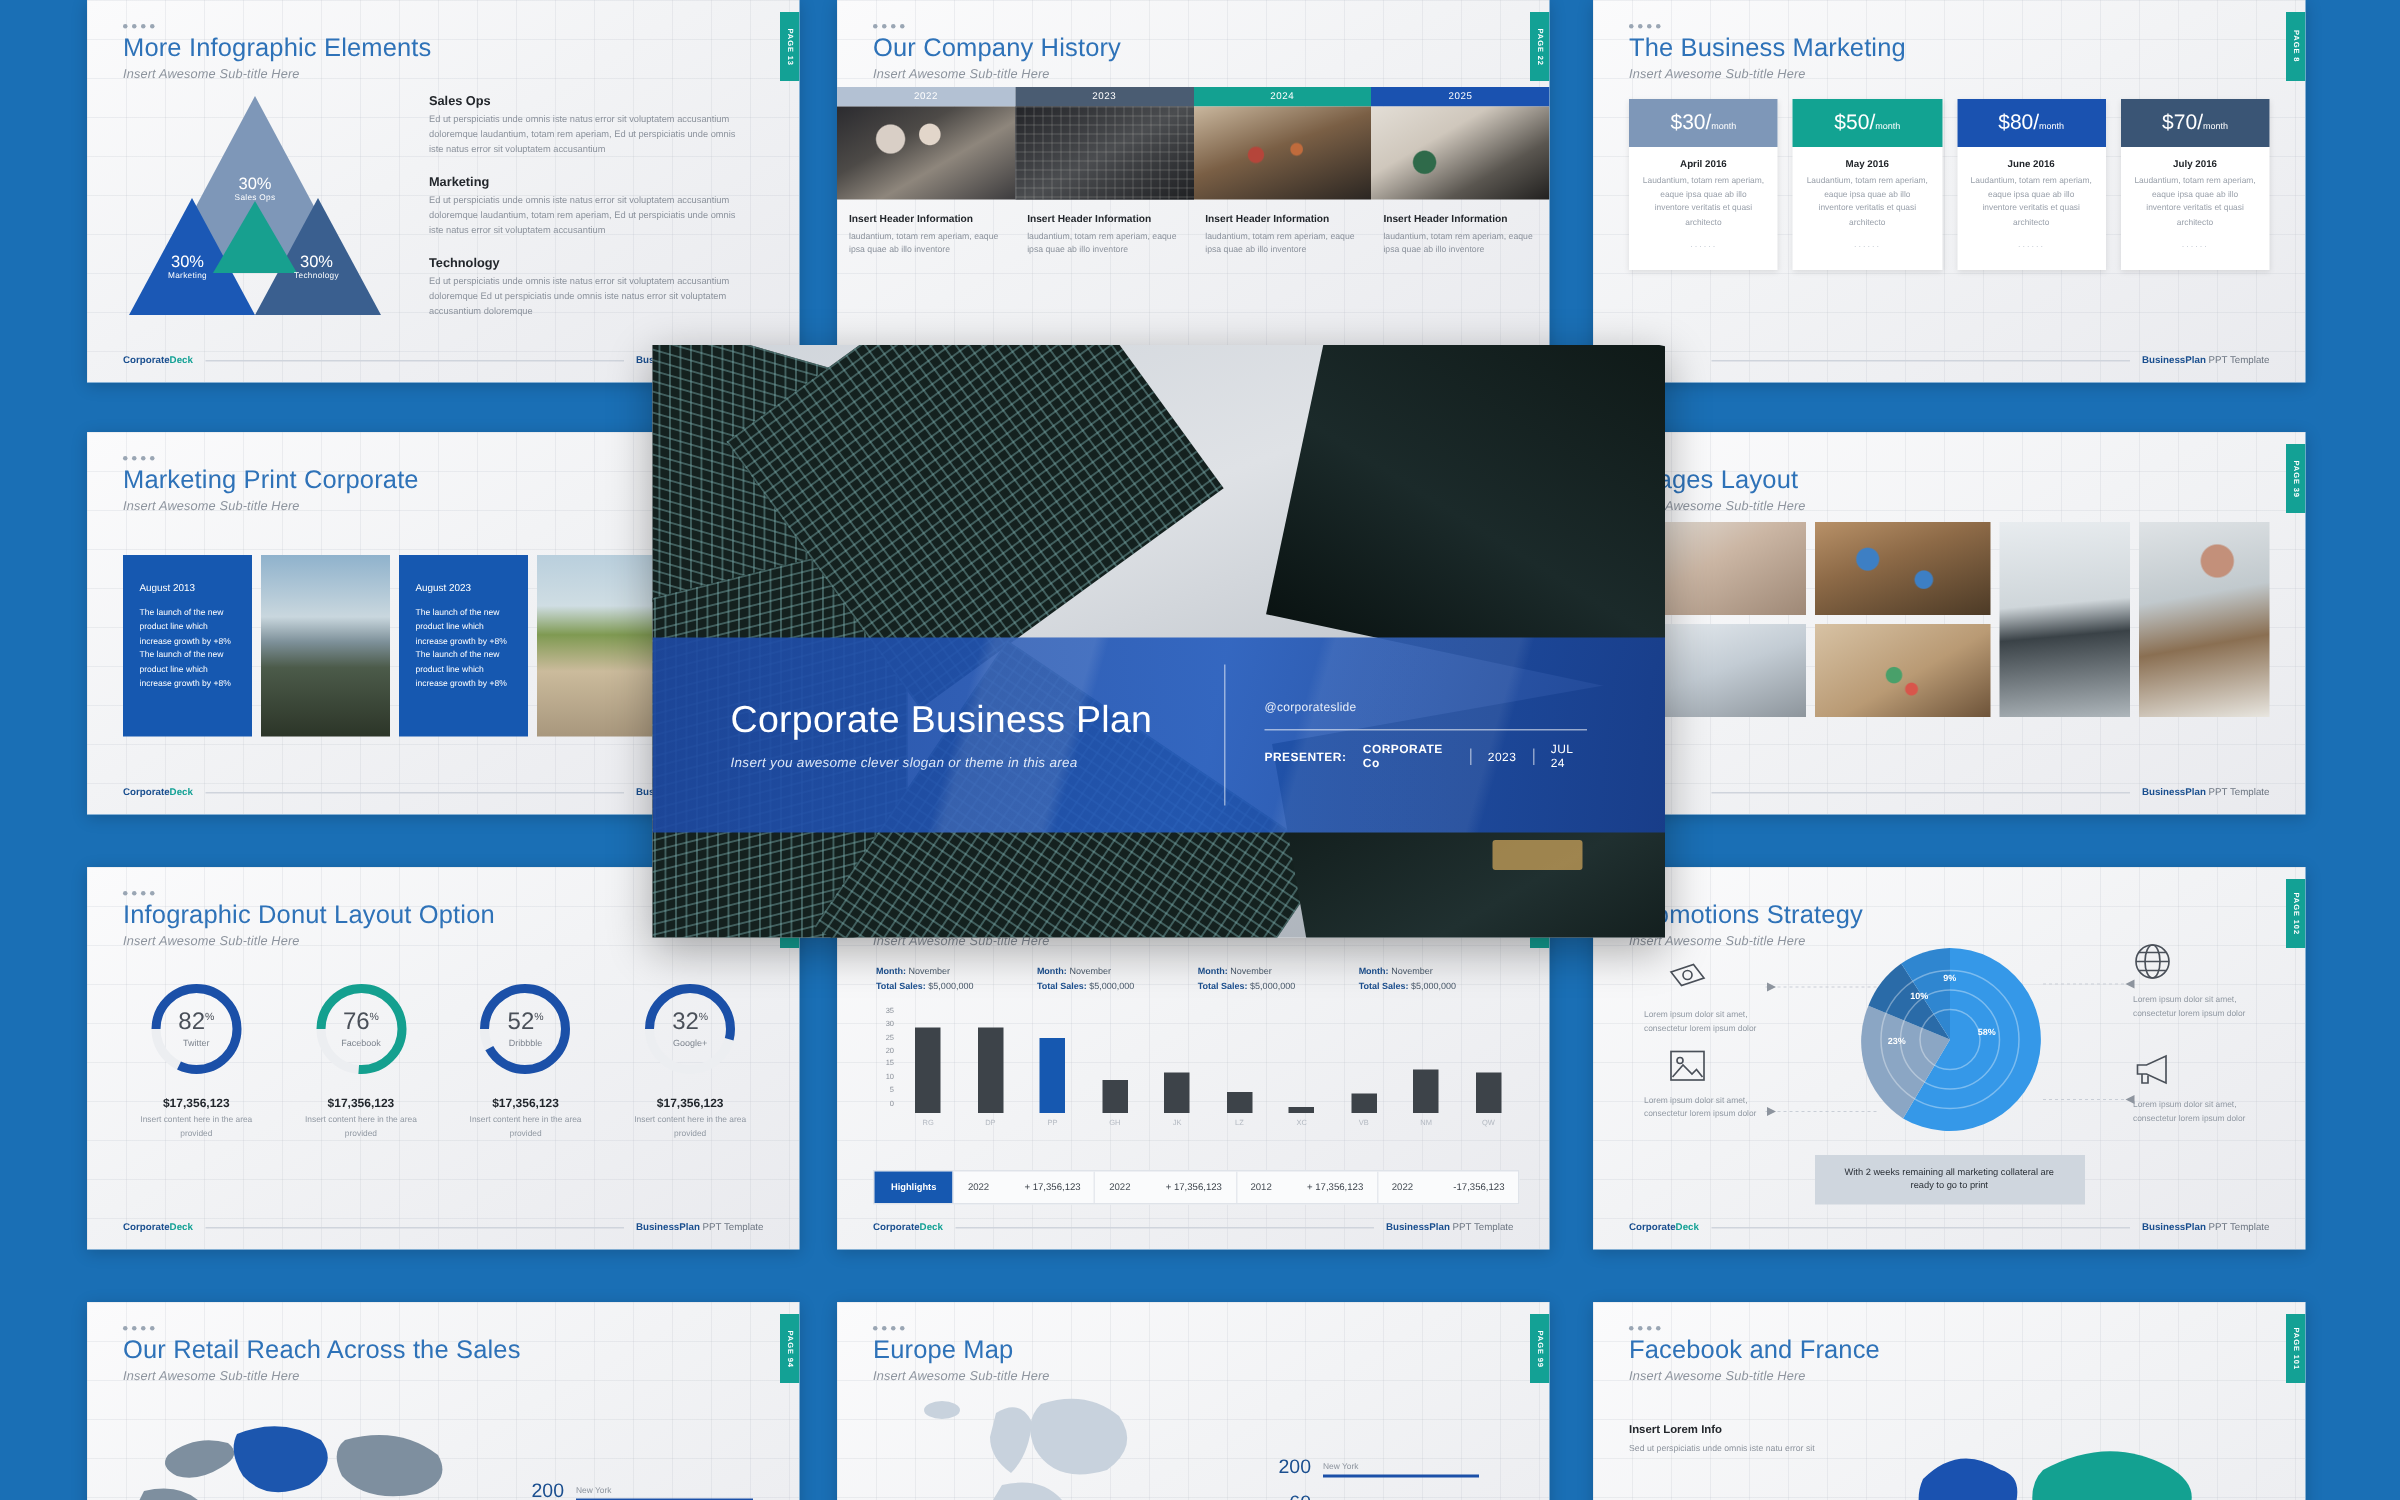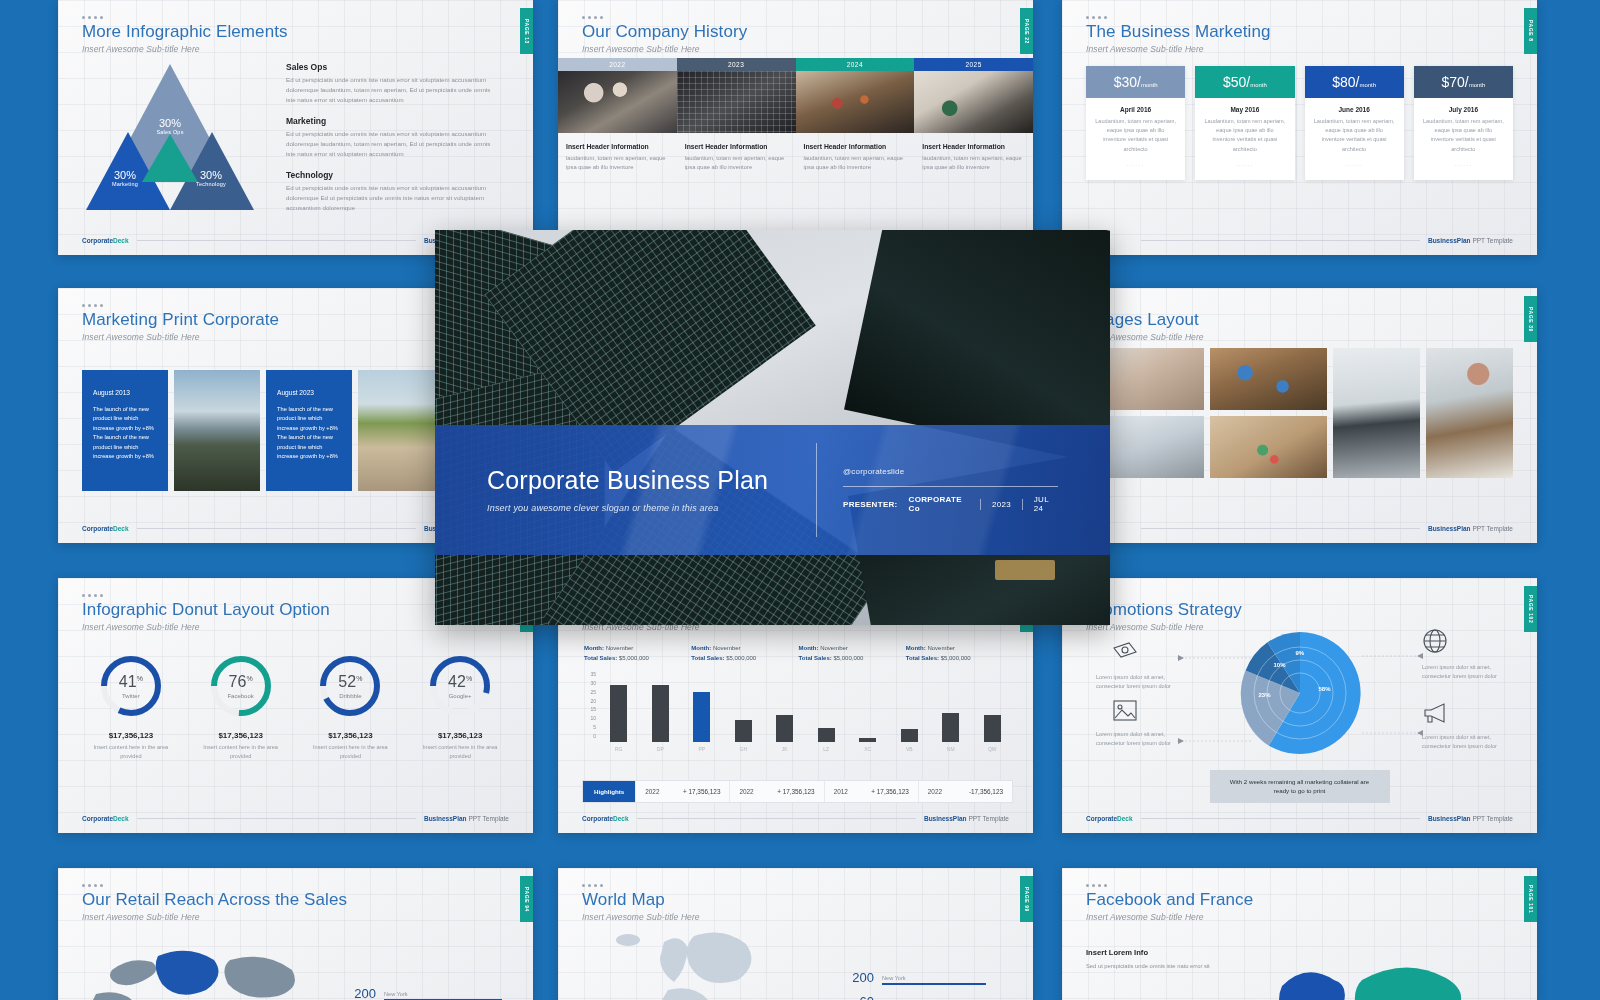--- a/index.html
+++ b/index.html
@@ -468,21 +468,21 @@
     <div class="pagebadge">PAGE 101</div>
 
     <div class="donuts">
       <div class="dn">
         <div class="ring">
           <svg width="64" height="64" viewBox="0 0 64 64">
             <circle cx="32" cy="32" r="27" fill="none" stroke="#eceef1" stroke-width="6"></circle>
             <circle class="arc" cx="32" cy="32" r="27" fill="none" stroke="#1b50a8" stroke-width="6" stroke-linecap="butt" stroke-dasharray="139.109722700956 169.64600329384882" transform="rotate(-90 32 32)"></circle>
           </svg>
           <div class="ctr">
-            <div class="p"><span>41</span><sup>%</sup></div>
+            <div class="p"><span>82</span><sup>%</sup></div>
             <div class="l">Twitter</div>
           </div>
         </div>
         <div class="amt">$17,356,123</div>
         <div class="cap">Insert content here in the area provided</div>
       </div>
       <div class="dn">
         <div class="ring">
           <svg width="64" height="64" viewBox="0 0 64 64">
             <circle cx="32" cy="32" r="27" fill="none" stroke="#eceef1" stroke-width="6"></circle>
@@ -510,21 +510,21 @@
         <div class="amt">$17,356,123</div>
         <div class="cap">Insert content here in the area provided</div>
       </div>
       <div class="dn">
         <div class="ring">
           <svg width="64" height="64" viewBox="0 0 64 64">
             <circle cx="32" cy="32" r="27" fill="none" stroke="#eceef1" stroke-width="6"></circle>
             <circle class="arc" cx="32" cy="32" r="27" fill="none" stroke="#1b50a8" stroke-width="6" stroke-linecap="butt" stroke-dasharray="91.60884177867837 169.64600329384882" transform="rotate(-90 32 32)"></circle>
           </svg>
           <div class="ctr">
-            <div class="p"><span>42</span><sup>%</sup></div>
+            <div class="p"><span>32</span><sup>%</sup></div>
             <div class="l">Google+</div>
           </div>
         </div>
         <div class="amt">$17,356,123</div>
         <div class="cap">Insert content here in the area provided</div>
       </div>
     </div>
 
     <div class="footer">
       <div class="fl"><span>Corporate</span><em>Deck</em></div>
@@ -769,21 +769,21 @@
   </div>
 
   <div class="slide" style="left:558px;top:868px;width:475px;height:255px;">
     <div class="head">
       <div class="dots">
           <i></i>
           <i></i>
           <i></i>
           <i></i>
         </div>
-      <div class="s-title">World Map</div>
+      <div class="s-title">Europe Map</div>
       <div class="s-sub">Insert Awesome Sub-title Here</div>
     </div>
     <div class="pagebadge">PAGE 99</div>
 
     <svg style="position:absolute;left:40px;top:52px;" width="250" height="180">
       <g fill="#c8d2dd">
         <ellipse cx="30" cy="20" rx="12" ry="6"></ellipse>
         <path d="M66 22 q16 -10 24 6 q-2 22 -14 34 q-14 -10 -14 -24 Z"></path>
         <path d="M96 16 q30 -10 52 8 q14 20 -8 36 q-34 10 -48 -14 q-8 -18 4 -30 Z"></path>
         <path d="M70 70 q26 -6 40 10 q-6 24 -30 26 q-20 -8 -16 -26 Z"></path>

